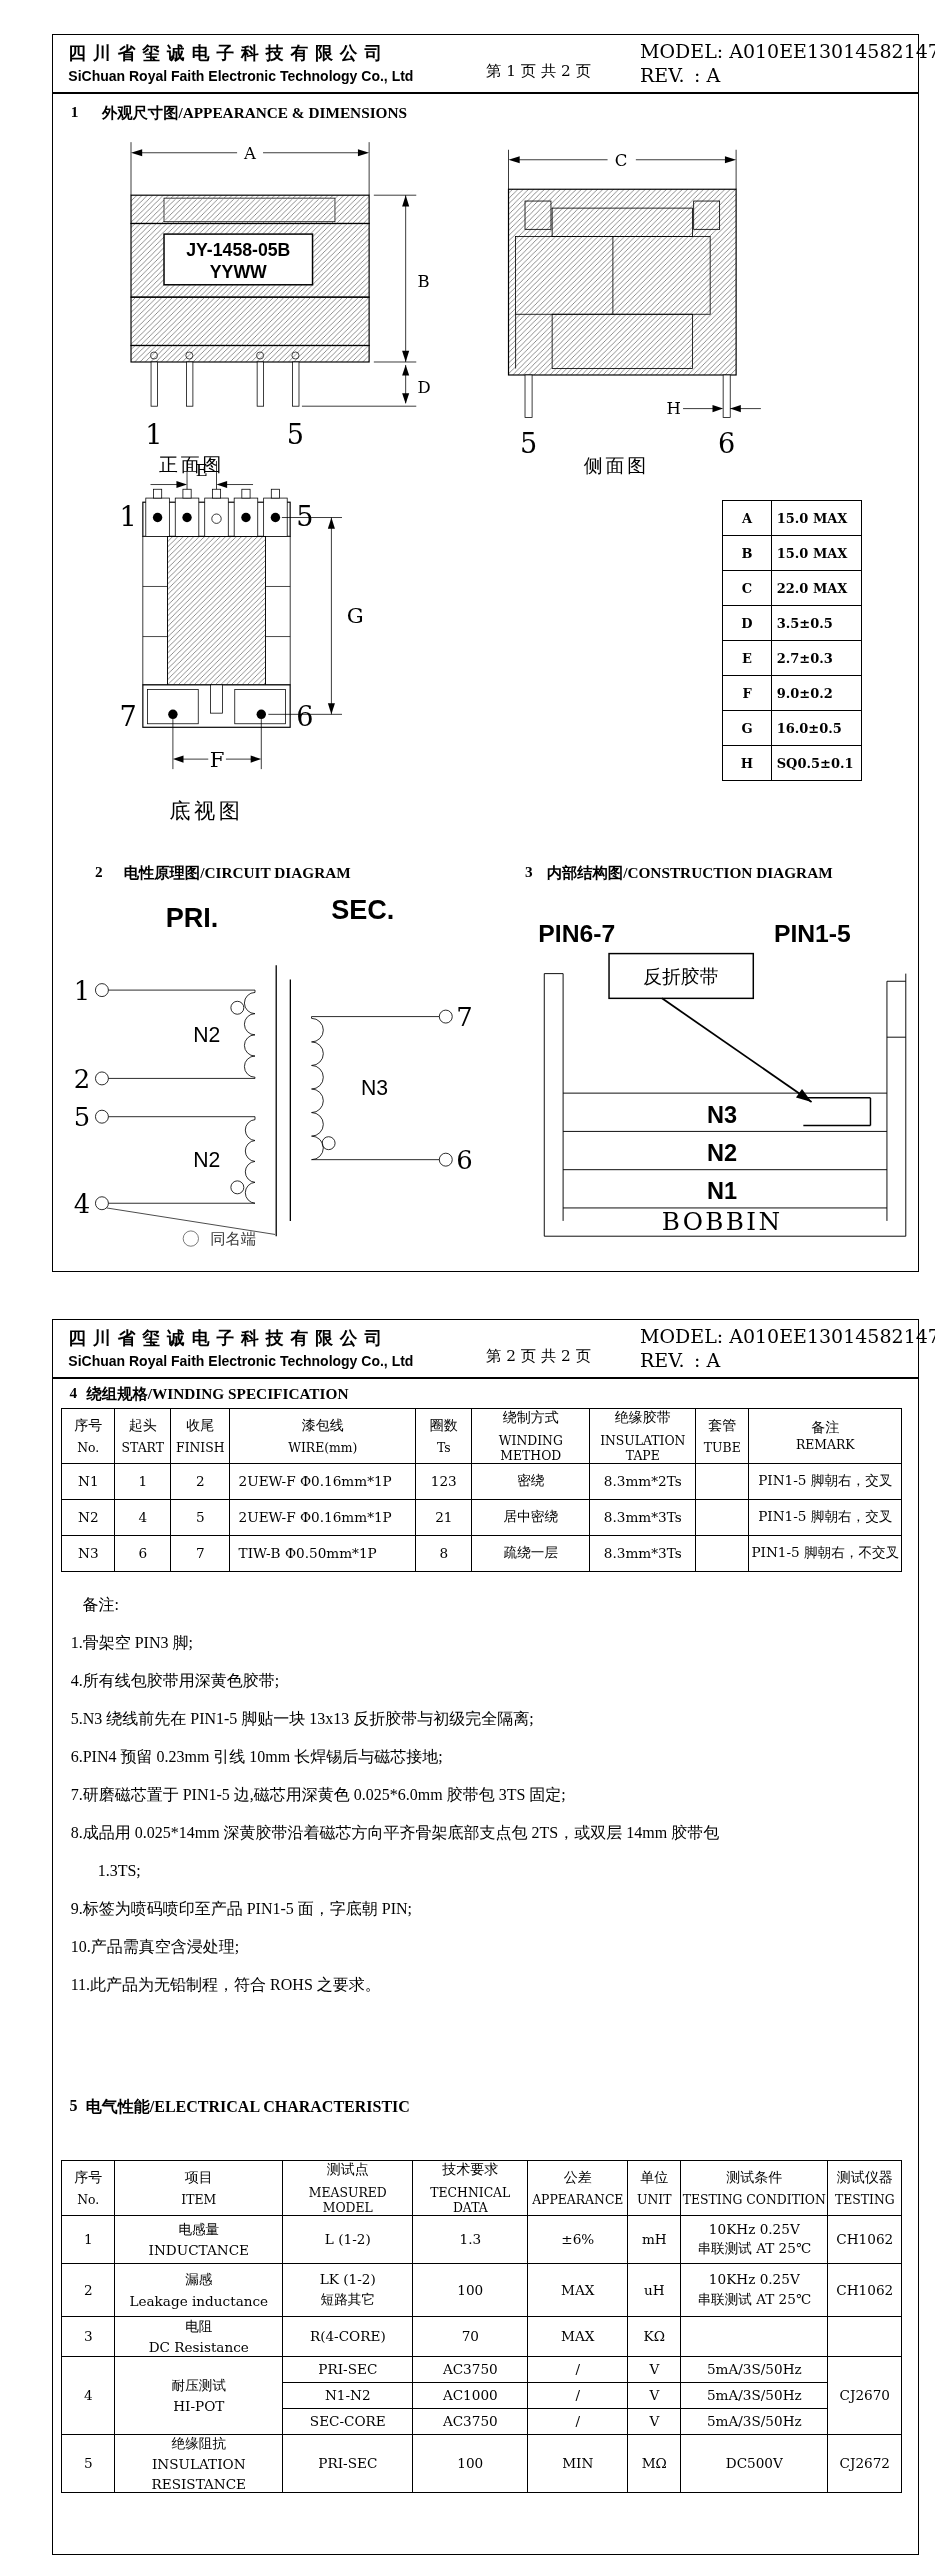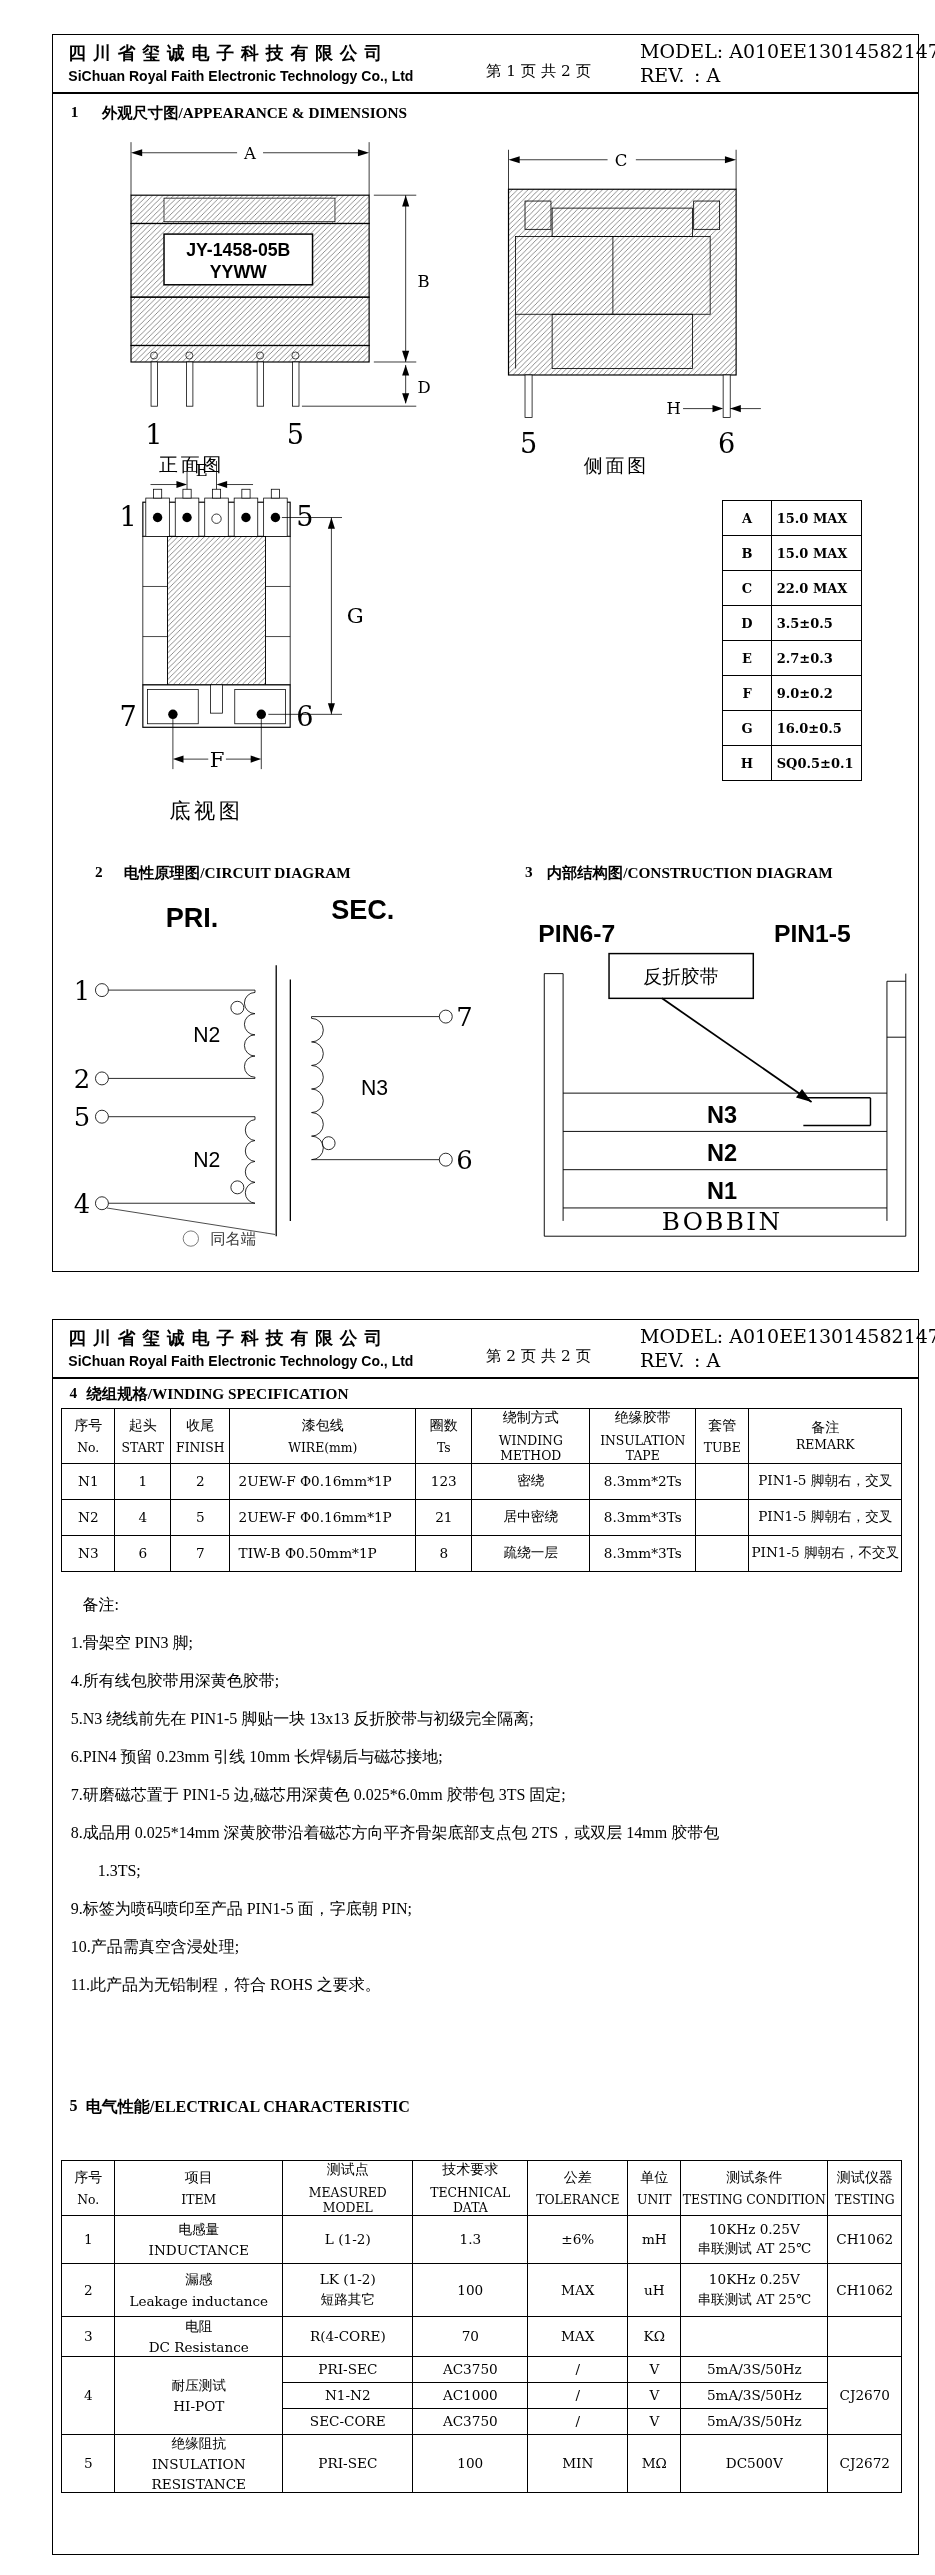--- a/index.html
+++ b/index.html
@@ -552,21 +552,21 @@
         <th>
             <div class="th-cn">测试点</div>
             <div class="th-en">MEASURED MODEL</div>
           </th>
         <th>
             <div class="th-cn">技术要求</div>
             <div class="th-en">TECHNICAL DATA</div>
           </th>
         <th>
             <div class="th-cn">公差</div>
-            <div class="th-en">TOLERANCE</div>
+            <div class="th-en">APPEARANCE</div>
           </th>
         <th>
             <div class="th-cn">单位</div>
             <div class="th-en">UNIT</div>
           </th>
         <th>
             <div class="th-cn">测试条件</div>
             <div class="th-en">TESTING CONDITION</div>
           </th>
         <th>

